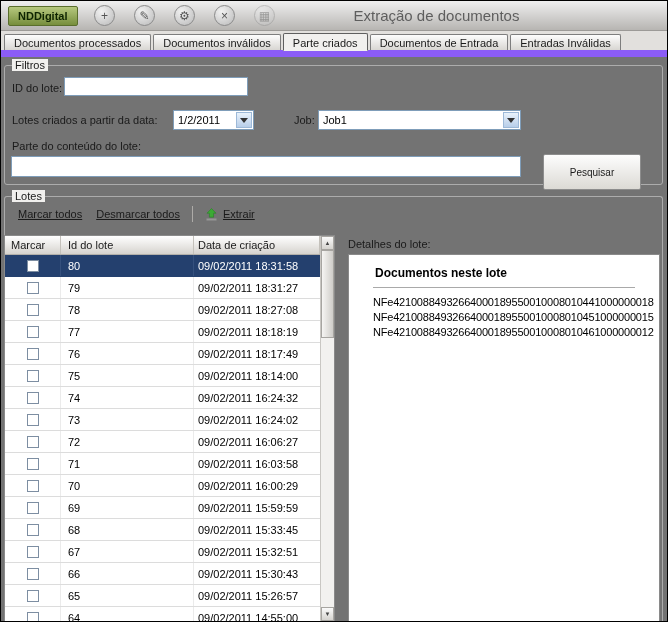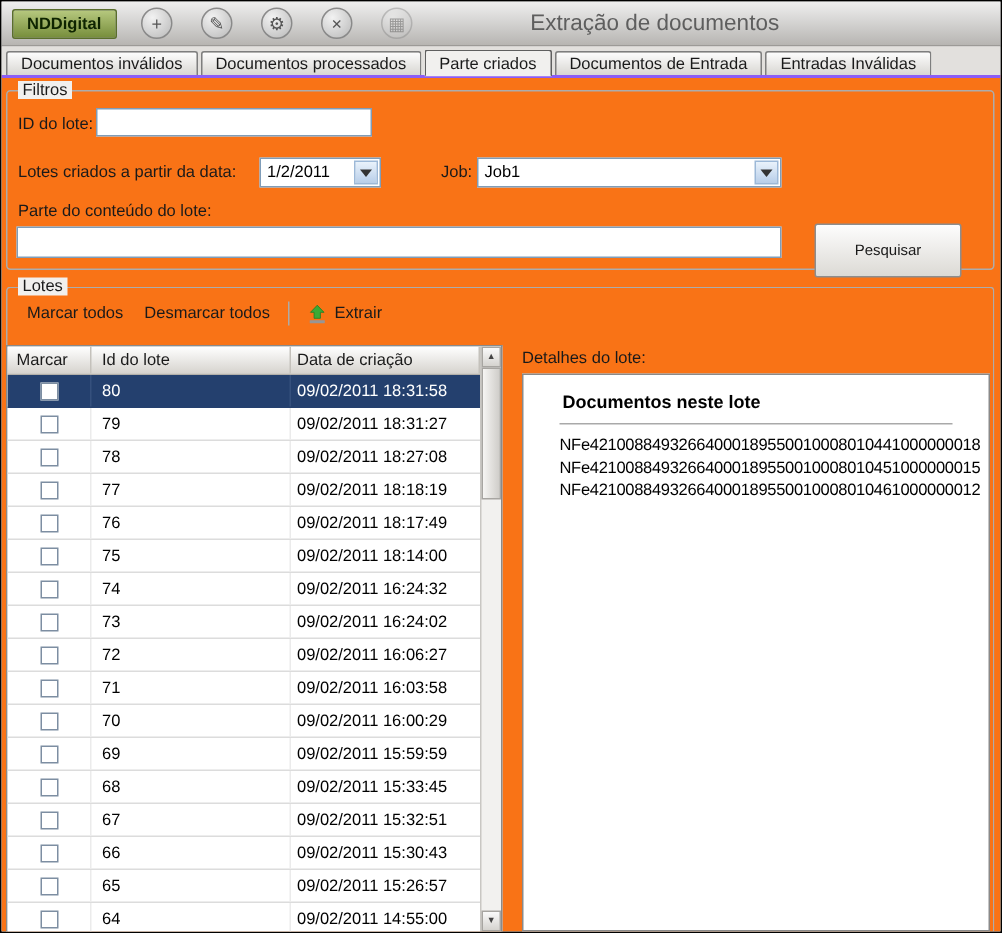--- a/index.html
+++ b/index.html
@@ -70,22 +70,22 @@
     background: #F1F0EE;
     height: 18px; line-height: 18px;
     border-color: #5F5F5F;
     border-bottom: 1px solid #F1F0EE;
     margin-bottom: -1px;
     z-index: 6;
   }
   
   .content {
     position: absolute; top: 49px; left: 0; right: 0; bottom: 0;
-    border-top: 2px solid #8b5cf6;
-    background: #f97316;
+    border-top: 7px solid #8b5cf6;
+    background: #737373;
   }
   .groupbox {
     position: absolute;
     border: 1px solid #ACACAC;
     border-radius: 3px;
   }
   .group-label {
     position: absolute; top: -7px; left: 7px;
     background: #F1F0EE; padding: 0 3px;
     font-size: 11px; color: #1A1A1A;
@@ -135,20 +135,21 @@
   
   .lotes-toolbar {
     position: absolute; left: 10px; top: 146px; height: 22px;
     display: flex; align-items: center;
   }
   .flat-btn {
     font-size: 11px; color: #1A1A1A;
     padding: 3px 7px; border-radius: 2px;
     display: flex; align-items: center; gap: 5px;
     white-space: nowrap;
+    text-decoration: underline;
   }
   .vsep { width: 1px; height: 16px; background: #ADABA8; margin: 0 5px; }
   
   .grid-wrap {
     position: absolute; left: 3px; top: 178px; width: 331px; bottom: 0;
     border: 1px solid #8A8A8A; border-bottom: none;
     background: #fff;
     display: flex;
     overflow: hidden;
   }
@@ -237,22 +238,22 @@
     <div class="tbtn">
       <span class="circle-icon">×</span>
     </div>
     <div class="tbtn disabled">
       <span class="circle-icon">▦</span>
     </div>
     <div class="app-title">Extração de documentos</div>
   </div>
 
   <div class="tabstrip">
+    <div class="tab">Documentos processados</div>
     <div class="tab">Documentos inválidos</div>
-    <div class="tab">Documentos processados</div>
     <div class="tab active">Parte criados</div>
     <div class="tab">Documentos de Entrada</div>
     <div class="tab">Entradas Inválidas</div>
   </div>
 
   <div class="content">
 
     <div class="groupbox" id="filtros-box">
       <span class="group-label">Filtros</span>
 

